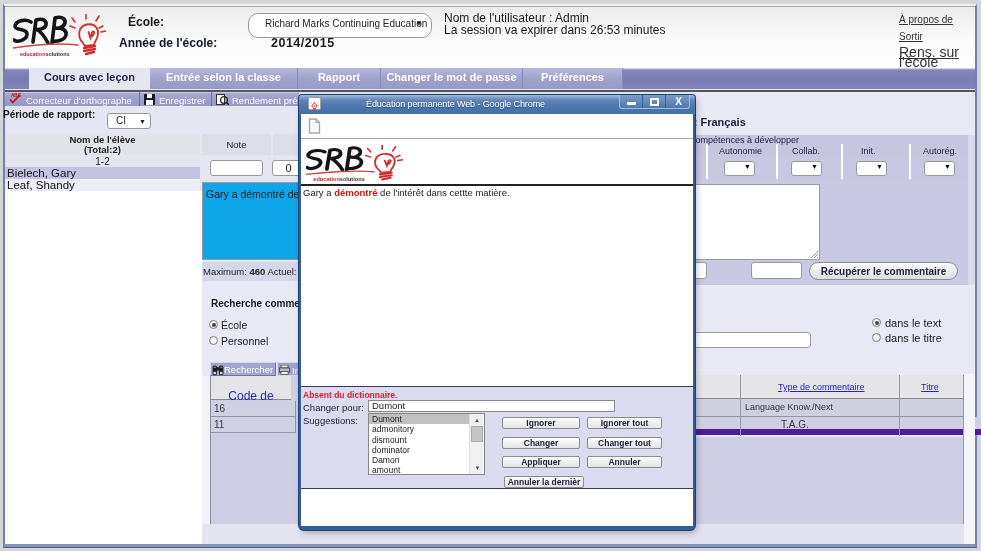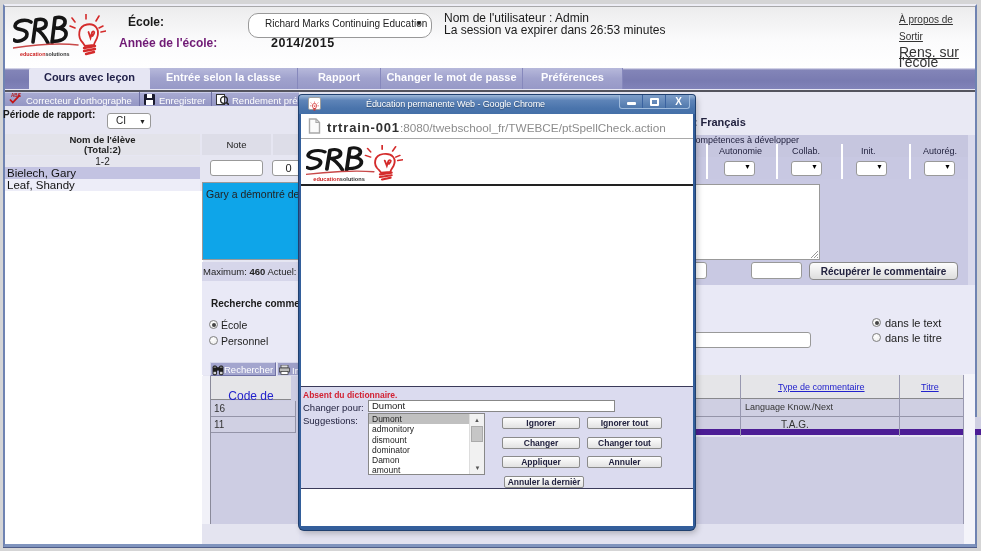--- a/index.html
+++ b/index.html
@@ -27,21 +27,21 @@
   <g fill="none" stroke="#D42B2B" stroke-width="1.8" stroke-linecap="round">
     <path d="M70,29 C64,23 65,12 74,10.5 C83,9 87,16 84,24 C82.8,27 81,29 81,31 L72,32 Z"></path>
     <path d="M75.5,18 L77.5,24 L79,18.5 C80,16.5 82,17.5 81,19.5 L79.5,22"></path>
     <path d="M71,34 L82,32 M71,37 L82,35 M73,40 L81,38" stroke-width="2.4"></path>
     <path d="M59,4 L62,8 M73,0 L73,5 M86,2 L83,7 M90,12 L86,14 M57,12 L62,14 M88,18 L93,17" stroke-width="1.6"></path>
   </g>
 </svg>
 
 <div class="a" style="left:128px;top:15px;font-size:12px;font-weight:bold;color:#1a1a1a;">École:</div>
 <div class="a" style="left:248px;top:13px;width:184px;height:25px;background:#fff;border:1px solid #999;border-radius:10px;font-size:10px;color:#222;line-height:19px;padding-left:16px;">Richard Marks Continuing Education<span style="position:absolute;right:8px;top:0;font-size:8px;">▼</span></div>
-<div class="a" style="left:119px;top:36px;font-size:12px;font-weight:bold;color:#701a75;">Année de l'école:</div>
+<div class="a" style="left:119px;top:36px;font-size:12px;font-weight:bold;color:#0f172a;">Année de l'école:</div>
 <div class="a" style="left:271px;top:36px;font-size:12.5px;font-weight:bold;color:#1a1a1a;letter-spacing:0.5px;">2014/2015</div>
 <div class="a" style="left:444px;top:11px;font-size:12px;color:#1a1a1a;">Nom de l'utilisateur : Admin</div>
 <div class="a" style="left:444px;top:23px;font-size:12px;color:#1a1a1a;">La session va expirer dans 26:53 minutes</div>
 <div class="a" style="left:899px;top:11px;font-size:10px;color:#333;text-decoration:underline;line-height:17px;">À propos de<br>Sortir</div>
 <div class="a" style="left:899px;top:47px;font-size:14px;color:#333;text-decoration:underline;line-height:10px;">Rens. sur<br>l'école</div>
 
 <div class="a" style="left:5px;top:68px;width:970px;height:21px;background:linear-gradient(180deg,#EAEAF5 0px,#8385B8 2px,#797BB1 60%,#8183B9);"></div>
 <div class="a" style="left:29px;top:68px;width:121px;height:21px;background:#E6E6F3;border-radius:2px 2px 0 0;font-size:11px;font-weight:bold;color:#22224A;text-align:center;line-height:19px;">Cours avec leçon</div>
 <div class="a" style="left:150px;top:68px;width:148px;height:21px;background:linear-gradient(180deg,#B7B9DB,#A0A2CD 50%,#9799C7);font-size:11px;font-weight:bold;color:#FDFDFF;text-align:center;line-height:19px;border-right:1px solid #8688BC;">Entrée selon la classe</div>
 <div class="a" style="left:298px;top:68px;width:83px;height:21px;background:linear-gradient(180deg,#B7B9DB,#A0A2CD 50%,#9799C7);font-size:11px;font-weight:bold;color:#FDFDFF;text-align:center;line-height:19px;border-right:1px solid #8688BC;">Rapport</div>
@@ -146,21 +146,21 @@
 <div class="a ddl" style="left:924px;top:161px;width:31px;height:15px;">
     <span style="position:absolute;right:3px;top:1px;font-size:7px;">▼</span>
   </div>
 <div class="a" style="left:640px;top:179px;width:328px;height:106px;background:#C9C9E3;"></div>
 <div class="a" style="left:660px;top:184px;width:160px;height:76px;background:#fff;border:1px solid #999;"></div>
 <svg class="a" style="left:810px;top:250px;" width="9" height="9" viewBox="0 0 9 9">
     <path d="M8,1 L1,8 M8,4 L4,8 M8,7 L7,8" stroke="#999" stroke-width="1"></path>
   </svg>
 <div class="a ddl" style="left:640px;top:262px;width:67px;height:17px;"></div>
 <div class="a ddl" style="left:751px;top:262px;width:51px;height:17px;"></div>
-<div class="a" style="left:809px;top:262px;width:149px;height:18px;background:linear-gradient(180deg,#FDFDFD,#DDDDDD);border:1px solid #8A8A8A;border-radius:4px;font-size:10px;font-weight:bold;color:#22223F;text-align:center;line-height:17px;">Récupérer le commentaire</div>
+<div class="a" style="left:809px;top:262px;width:149px;height:18px;background:linear-gradient(180deg,#FDFDFD,#DDDDDD);border:1px solid #8A8A8A;border-radius:9px;font-size:10px;font-weight:bold;color:#22223F;text-align:center;line-height:17px;">Récupérer le commentaire</div>
 <div class="a" style="left:640px;top:285px;width:335px;height:90px;background:#E9E9F6;"></div>
 <div class="a radio" style="left:872px;top:318px;"></div>
 <div class="a rdot" style="left:875px;top:321px;"></div>
 <div class="a" style="left:885px;top:317px;font-size:11px;color:#222;">dans le text</div>
 <div class="a radio" style="left:872px;top:333px;"></div>
 <div class="a" style="left:885px;top:332px;font-size:11px;color:#222;">dans le titre</div>
 <div class="a ddl" style="left:640px;top:332px;width:171px;height:16px;"></div>
 <div class="a" style="left:640px;top:375px;width:323px;height:24px;background:#E5E5E8;border-bottom:1.5px solid #88888C;"></div>
 <div class="a" style="left:778px;top:382px;font-size:9px;color:#2222CC;text-decoration:underline;">Type de commentaire</div>
 <div class="a" style="left:921px;top:382px;font-size:9px;color:#2222CC;text-decoration:underline;">Titre</div>
@@ -196,40 +196,40 @@
         <span style="position:absolute;left:6px;top:2.5px;width:9px;height:8px;border:2px solid #fff;border-radius:1px;"></span>
       </div>
     <div class="a" style="left:47px;top:0;width:23px;height:13px;color:#fff;font-size:10px;font-weight:bold;text-align:center;line-height:13px;">X</div>
   </div>
 
   <div class="a" style="left:2px;top:19px;width:392px;height:25px;background:#fff;border-bottom:1px solid #A9A9A9;"></div>
   <svg class="a" style="left:9px;top:23px;" width="13" height="16" viewBox="0 0 13 16">
       <path d="M1.5,1 L8,1 L11.5,4.5 L11.5,15 L1.5,15 Z" fill="#FAFAFA" stroke="#A8A8A8" stroke-width="1.4"></path>
       <path d="M8,1 L8,4.5 L11.5,4.5" fill="none" stroke="#A8A8A8" stroke-width="1.2"></path>
     </svg>
-  <div class="a" style="left:28px;top:25px;font-size:13px;font-weight:bold;color:#303030;letter-spacing:0.85px;">trtrain-001<span style="font-weight:normal;letter-spacing:0;font-size:11.75px;color:#8C8C8C;">:8080/twebschool_fr/TWEBCE/ptSpellCheck.action</span></div>
 
   <div class="a" style="left:2px;top:44px;width:392px;height:387px;background:#fff;"></div>
 
   <svg class="a" style="left:7px;top:50px;" width="97" height="38" viewBox="0 0 93 44" preserveAspectRatio="none">
     <g fill="none" stroke="#151515" stroke-linecap="round" stroke-linejoin="round" stroke-width="3.6">
       <path d="M18,8 C13,5 3,6 2,12 C2,17 14,14 14,20 C14,26 4,29 1,26"></path>
       <path d="M20,28 L23,6 C29,4 34,6 33,11 C32,15 25,16 23,15 C27,17 32,23 35,29"></path>
       <path d="M39,29 L42,4 C47,2 53,4 52,9 C51,13 45,15 43,14 C49,14 54,16 53,21 C52,26 44,28 39,27"></path>
     </g>
     <path d="M0,34 C20,31 48,29 65,31" fill="none" stroke="#C84848" stroke-width="1.6" stroke-linecap="round"></path>
     <text x="7" y="42" font-size="5.4" font-weight="bold" fill="#CC2222">education<tspan fill="#333">solutions</tspan></text>
     <g fill="none" stroke="#D42B2B" stroke-width="1.8" stroke-linecap="round">
       <path d="M70,29 C64,23 65,12 74,10.5 C83,9 87,16 84,24 C82.8,27 81,29 81,31 L72,32 Z"></path>
       <path d="M75.5,18 L77.5,24 L79,18.5 C80,16.5 82,17.5 81,19.5 L79.5,22"></path>
       <path d="M71,34 L82,32 M71,37 L82,35 M73,40 L81,38" stroke-width="2.4"></path>
       <path d="M59,4 L62,8 M73,0 L73,5 M86,2 L83,7 M90,12 L86,14 M57,12 L62,14 M88,18 L93,17" stroke-width="1.6"></path>
     </g>
   </svg>
   <div class="a" style="left:2px;top:89px;width:392px;height:1.5px;background:#222;"></div>
+  <div class="a" style="left:4px;top:92px;font-size:9.5px;color:#222;">Gary a <b style="color:#CC1111;">démontré</b> de l'intérêt dans cettte matière.</div>
 
   <div class="a" style="left:2px;top:291px;width:392px;height:103px;background:#DBDBEF;border-top:1.5px solid #3A3A5A;border-bottom:1.5px solid #3A3A5A;">
     <div class="a" style="left:2px;top:3px;font-size:8.5px;font-weight:bold;color:#D22233;">Absent du dictionnaire.</div>
     <div class="a" style="left:2px;top:15px;font-size:9.5px;color:#22223F;">Changer pour:</div>
     <div class="a" style="left:67px;top:13px;width:247px;height:12px;background:#fff;border:1px solid #888;font-size:9.5px;color:#222;line-height:10px;padding-left:3px;">Dumont</div>
     <div class="a" style="left:2px;top:28px;font-size:9.5px;color:#22223F;">Suggestions:</div>
     <div class="a" style="left:67px;top:26px;width:117px;height:62px;background:#fff;border:1px solid #888;overflow:hidden;">
       <div style="font-size:8.5px;line-height:10.3px;color:#222;padding-left:3px;">
         <div style="background:#C0C0C0;margin-left:-3px;padding-left:3px;width:100px;">Dumont</div>
         <div>admonitory</div>

